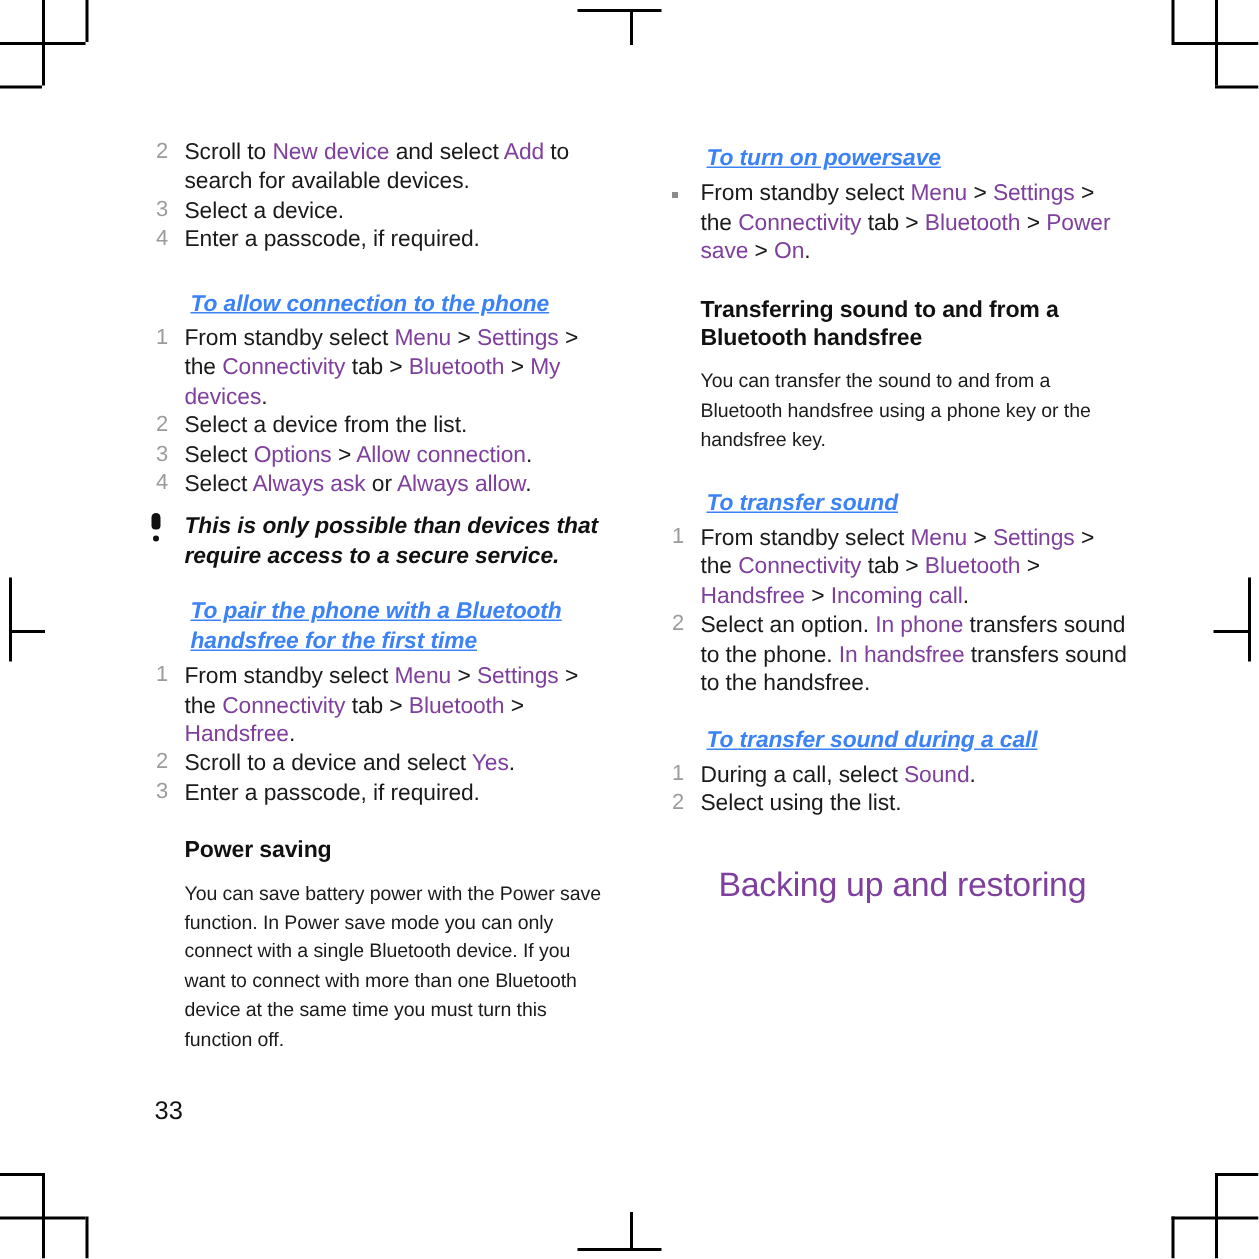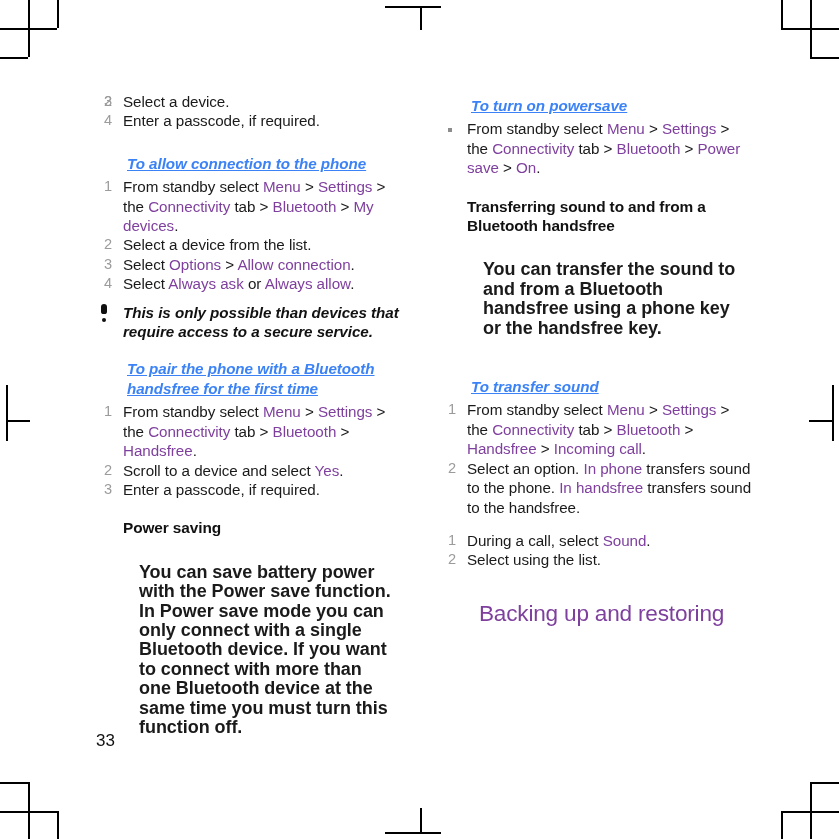--- a/index.html
+++ b/index.html
@@ -98,26 +98,25 @@
     font-size: 22.6px;
     line-height: 26px;
     margin: 12px;
     padding-left: 27px;
     font-weight: normal;
     letter-spacing: -0.2px;
   }
 
   .para {
     padding-left: 27px;
-    font-size: 18px;
+    font-size: 13px;
     line-height: 19.4px;
     color: #1a1a1a;
     letter-spacing: -0.05px;
-    margin: 16px;
-    font-weight: bold;
+    margin: 0;
   }
 
   
   .note {
     position: relative;
     padding-left: 27px;
     font-style: italic;
     font-weight: bold;
     font-size: 15.2px;
     line-height: 19.4px;
@@ -162,21 +161,21 @@
   .footer .chapter-name {
     flex: 1;
     text-align: right;
     padding-right: 26px;
     color: #9b9b9b;
     font-size: 15.2px;
     letter-spacing: -0.05px;
   }
   .footer .page-no {
     width: 26px;
-    text-align: left;
+    text-align: right;
     color: #111;
     font-size: 17px;
     font-weight: normal;
   }
 </style>
 </head>
 <body>
 
 <div>
 
@@ -215,20 +214,21 @@
 
 <div class="page">
 
   <div class="columns">
 
     <div class="col">
 
       <ul class="plist">
         <li>
           <span class="num">2</span>
+          <span>Scroll to <span class="kw">New device</span> and select <span class="kw">Add</span> to search for available devices.</span>
         </li>
         <li>
           <span class="num">3</span>
           <span>Select a device.</span>
         </li>
         <li>
           <span class="num">4</span>
           <span>Enter a passcode, if required.</span>
         </li>
       </ul>
@@ -320,20 +320,21 @@
           <span>From standby select <span class="kw">Menu</span> &gt; <span class="kw">Settings</span> &gt; the <span class="kw">Connectivity</span> tab &gt; <span class="kw">Bluetooth</span> &gt; <span class="kw">Handsfree</span> &gt; <span class="kw">Incoming call</span>.</span>
         </li>
         <li>
           <span class="num">2</span>
           <span>Select an option. <span class="kw">In phone</span> transfers sound to the phone. <span class="kw">In handsfree</span> transfers sound to the handsfree.</span>
         </li>
       </ul>
 
       <div class="gap-md"></div>
 
+      <p class="proc-title">To transfer sound during a call</p>
 
       <ul class="plist">
         <li>
           <span class="num">1</span>
           <span>During a call, select <span class="kw">Sound</span>.</span>
         </li>
         <li>
           <span class="num">2</span>
           <span>Select using the list.</span>
         </li>

